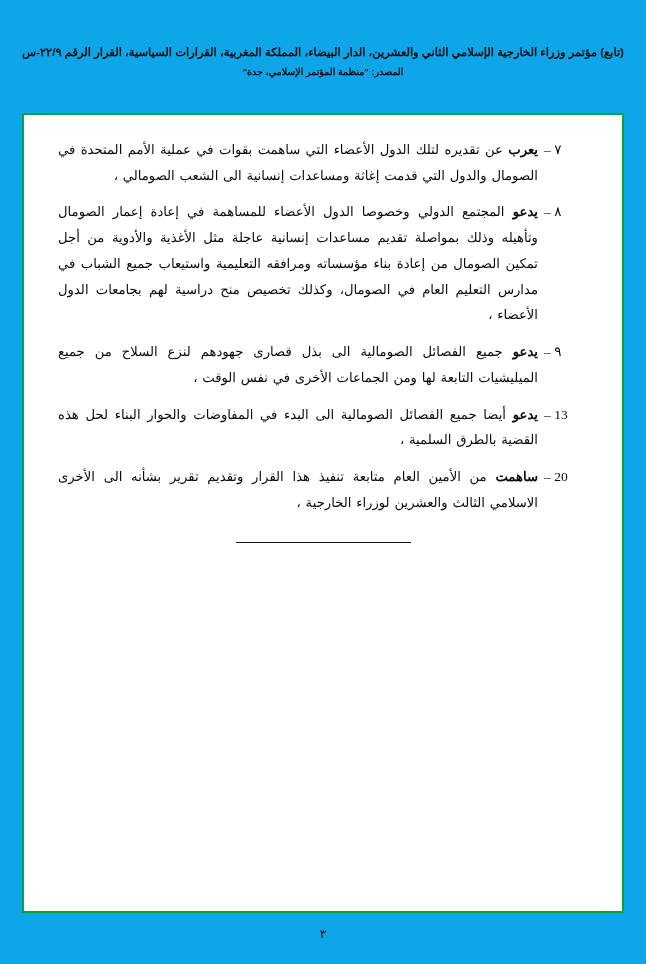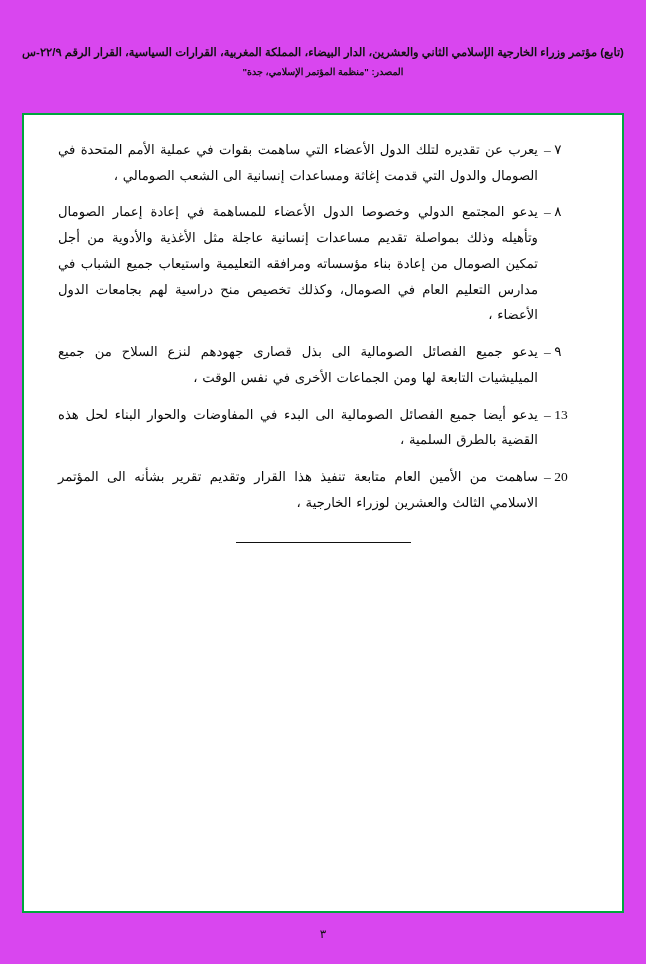--- a/index.html
+++ b/index.html
@@ -11,21 +11,21 @@
     width: 646px;
     height: 964px;
     font-family: "Liberation Serif", serif;
     color: #000000;
     position: relative;
     overflow: hidden;
   }
   .page {
     position: absolute;
     inset: 0;
-    background: #d946ef;
+    background: #0ea5e9;
   }
   .header {
     position: absolute;
     top: 44px;
     left: 18px;
     right: 18px;
     text-align: center;
     direction: rtl;
   }
   .header-line {
@@ -82,21 +82,21 @@
     flex: 1 1 auto;
     font-family: "Liberation Serif", serif;
     font-size: 13.2px;
     line-height: 1.95;
     text-align: justify;
     text-align-last: right;
     color: #0a0a0a;
     word-spacing: 1.5px;
   }
   .clause-text .lead {
-    font-weight: normal;
+    font-weight: bold;
   }
   .rule {
     margin: 26px auto 0 auto;
     width: 175px;
     height: 0;
     border-top: 1.6px solid #111;
   }
   .footer {
     position: absolute;
     bottom: 22px;
@@ -136,21 +136,21 @@
         <div class="clause-text"><span class="lead">يدعو</span><span> جميع الفصائل الصومالية الى بذل قصارى جهودهم لنزع السلاح من جميع الميليشيات التابعة لها ومن الجماعات الأخرى في نفس الوقت ،</span></div>
       </div>
 
       <div class="clause">
         <div class="clause-num">13 –</div>
         <div class="clause-text"><span class="lead">يدعو</span><span> أيضا جميع الفصائل الصومالية الى البدء في المفاوضات والحوار البناء لحل هذه القضية بالطرق السلمية ،</span></div>
       </div>
 
       <div class="clause">
         <div class="clause-num">20 –</div>
-        <div class="clause-text"><span class="lead">ساهمت</span><span> من الأمين العام متابعة تنفيذ هذا القرار وتقديم تقرير بشأنه الى المؤتمر الاسلامي الثالث والعشرين لوزراء الخارجية ،</span></div>
+        <div class="clause-text"><span class="lead">ساهمت</span><span> من الأمين العام متابعة تنفيذ هذا القرار وتقديم تقرير بشأنه الى الأخرى الاسلامي الثالث والعشرين لوزراء الخارجية ،</span></div>
       </div>
 
       <div class="rule"></div>
 
     </div>
   </div>
 
   <div class="footer">٣</div>
 
 </div>

